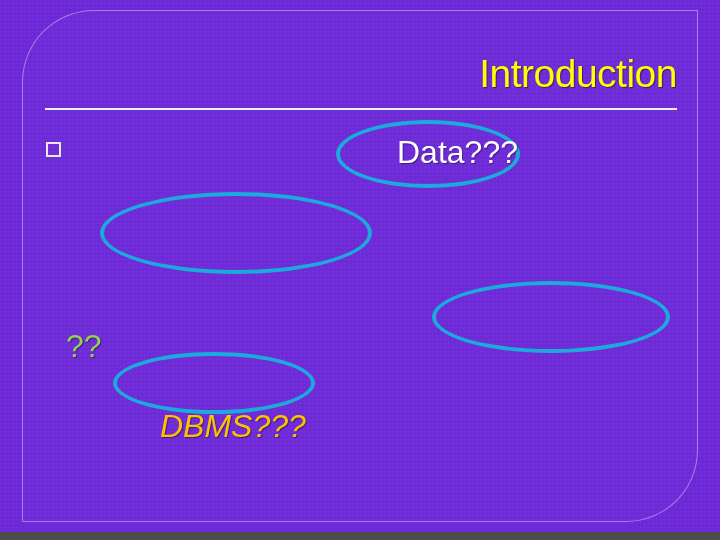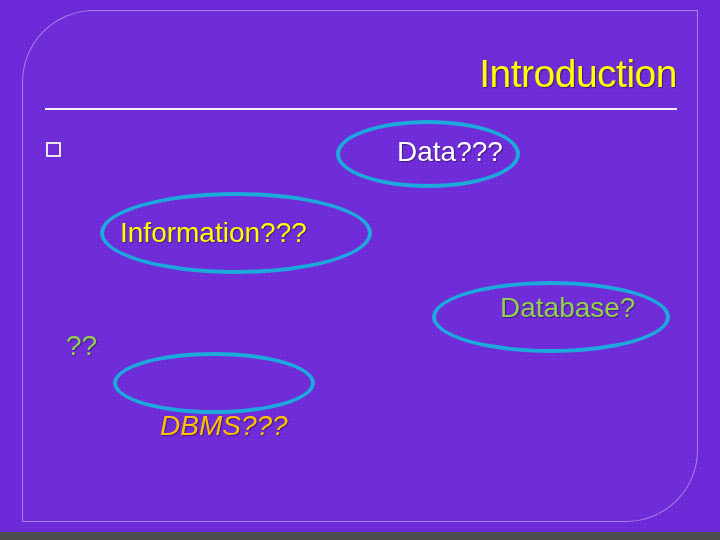--- a/index.html
+++ b/index.html
@@ -90,21 +90,21 @@
   }
   #ellipse-data      { left: 336px; top: 120px; width: 184px; height: 68px; }
   #ellipse-info      { left: 100px; top: 192px; width: 272px; height: 82px; }
   #ellipse-database  { left: 432px; top: 281px; width: 238px; height: 72px; }
   #ellipse-dbms      { left: 113px; top: 352px; width: 202px; height: 62px; }
 
   
   .word {
     position: absolute;
     white-space: nowrap;
-    font-size: 28px;
+    font-size: 32px;
     line-height: 32px;
     font-weight: normal;
     text-shadow: 1px 1px 1px rgba(0,0,0,0.40);
   }
   #word-data      { left: 397px; top: 136px; color: #FFFFFF; }
   #word-info      { left: 120px; top: 217px; color: #FFFF00; }
   #word-database  { left: 500px; top: 292px; color: #92D050; }
   #word-database-cont { left: 66px; top: 330px; color: #92D050; }
   #word-dbms      { left: 160px; top: 410px; color: #FFC000; font-style: italic; }
 </style>
@@ -123,21 +123,19 @@
 
   <div id="bullet-marker"></div>
 
   <div class="ellipse" id="ellipse-data"></div>
   <div class="ellipse" id="ellipse-info"></div>
   <div class="ellipse" id="ellipse-database"></div>
   <div class="ellipse" id="ellipse-dbms"></div>
 
   <div class="word" id="word-data">Data???</div>
 
-  <div class="word" id="word-info">Information???</div>
 
-  <div class="word" id="word-database">Database?</div>
 
   <div class="word" id="word-database-cont">??</div>
 
   <div class="word" id="word-dbms">DBMS???</div>
 
 </div>
 
 </body></html>

